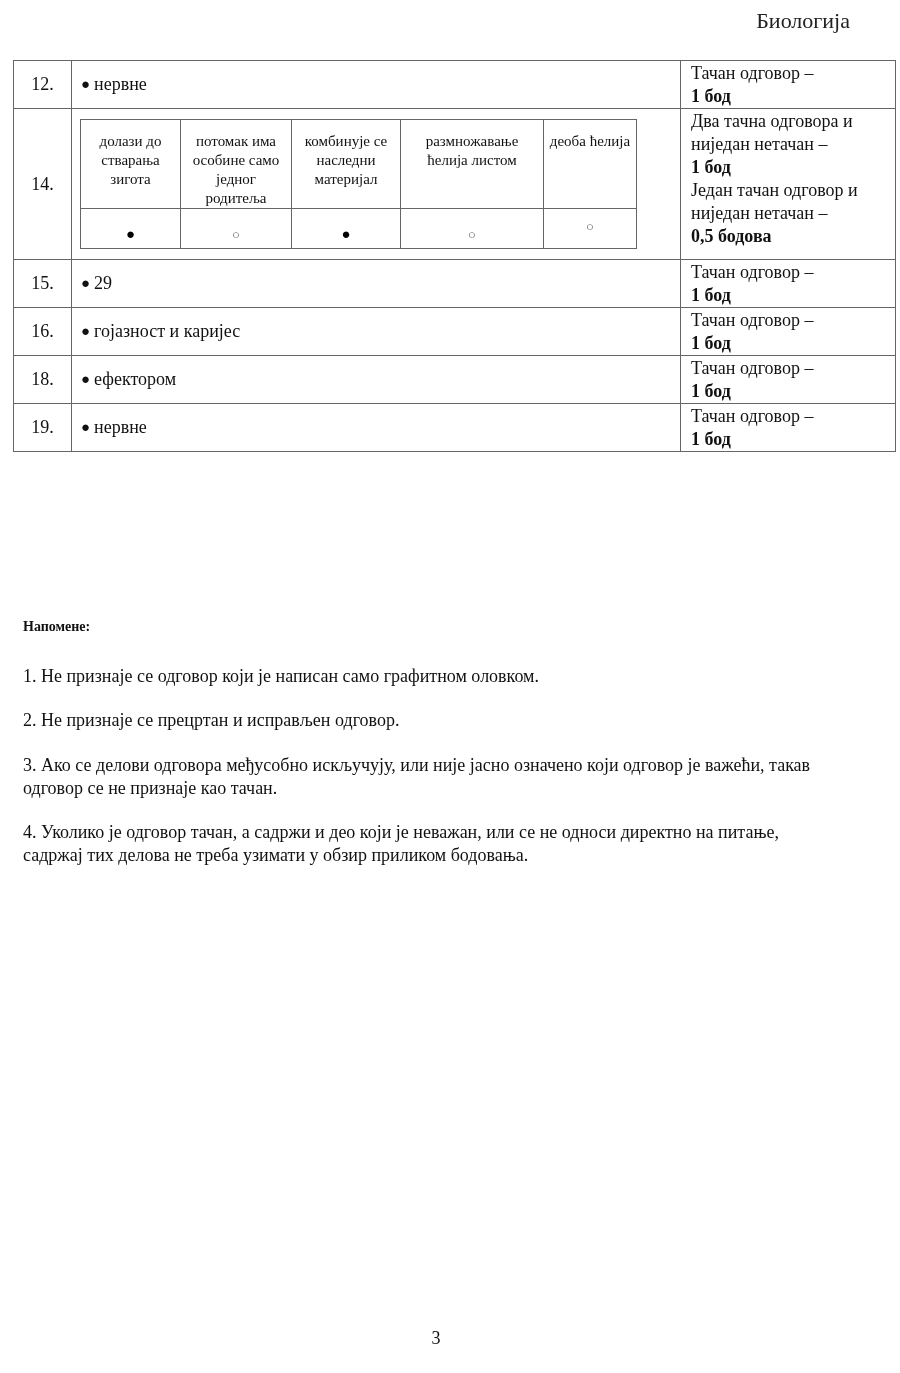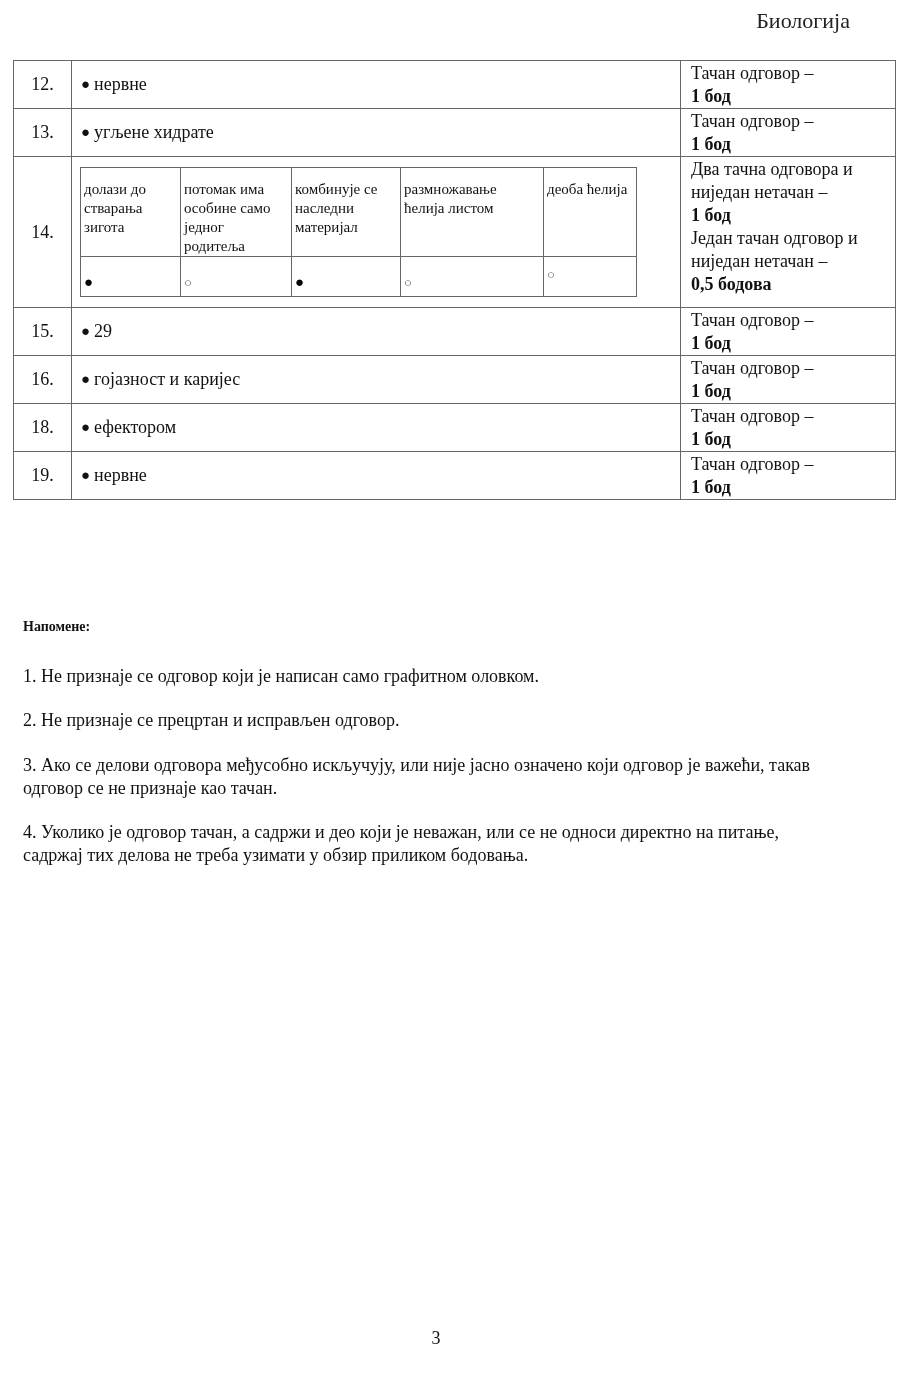--- a/index.html
+++ b/index.html
@@ -24,21 +24,21 @@
     .pts b { font-weight: bold; }
     tr.std { height: 48px; }
     tr.tall { height: 145px; }
     .bullet { font-size: 15px; margin-right: 4px; position: relative; top: -1px; }
 
     table.inner {
       border-collapse: collapse; margin: 0 0 0 0;
       font-size: 15px; line-height: 19px;
     }
     table.inner td {
-      border: 1.5px solid #666; vertical-align: top;
+      border: 1.5px solid #666; text-align: center; vertical-align: top;
       padding: 12px 3px 0 3px;
     }
     table.inner tr.h { height: 80px; }
     table.inner tr.v { height: 40px; }
     table.inner tr.v td { vertical-align: middle; font-size: 14px; }
     .inner-wrap { padding: 10px 0 10px 8px; }
     .mark-filled { color: #000; font-size: 15px; }
     .mark-empty { color: #444; font-size: 13px; }
     .mark-empty.high { position: relative; top: -8px; }
 
@@ -58,25 +58,20 @@
 </head>
 <body>
 
 <div class="header-subject">Биологија</div>
 
 <table class="key">
   <tbody>
       <tr class="std">
     <td class="num">12.</td>
     <td class="ans"><span class="bullet">●</span><span>нервне</span></td>
-    <td class="pts"><span>Тачан одговор –</span><br><b>1 бод</b></td>
-  </tr>
-  <tr class="std">
-    <td class="num">13.</td>
-    <td class="ans"><span class="bullet">●</span><span>угљене хидрате</span></td>
     <td class="pts"><span>Тачан одговор –</span><br><b>1 бод</b></td>
   </tr>
   <tr class="tall">
     <td class="num">14.</td>
     <td class="ans" style="padding-left:0 !important;">
       <div class="inner-wrap">
         <table class="inner">
           <tbody>
                 <tr class="h">
             <td style="width:93px">долази до стварања зигота</td>

